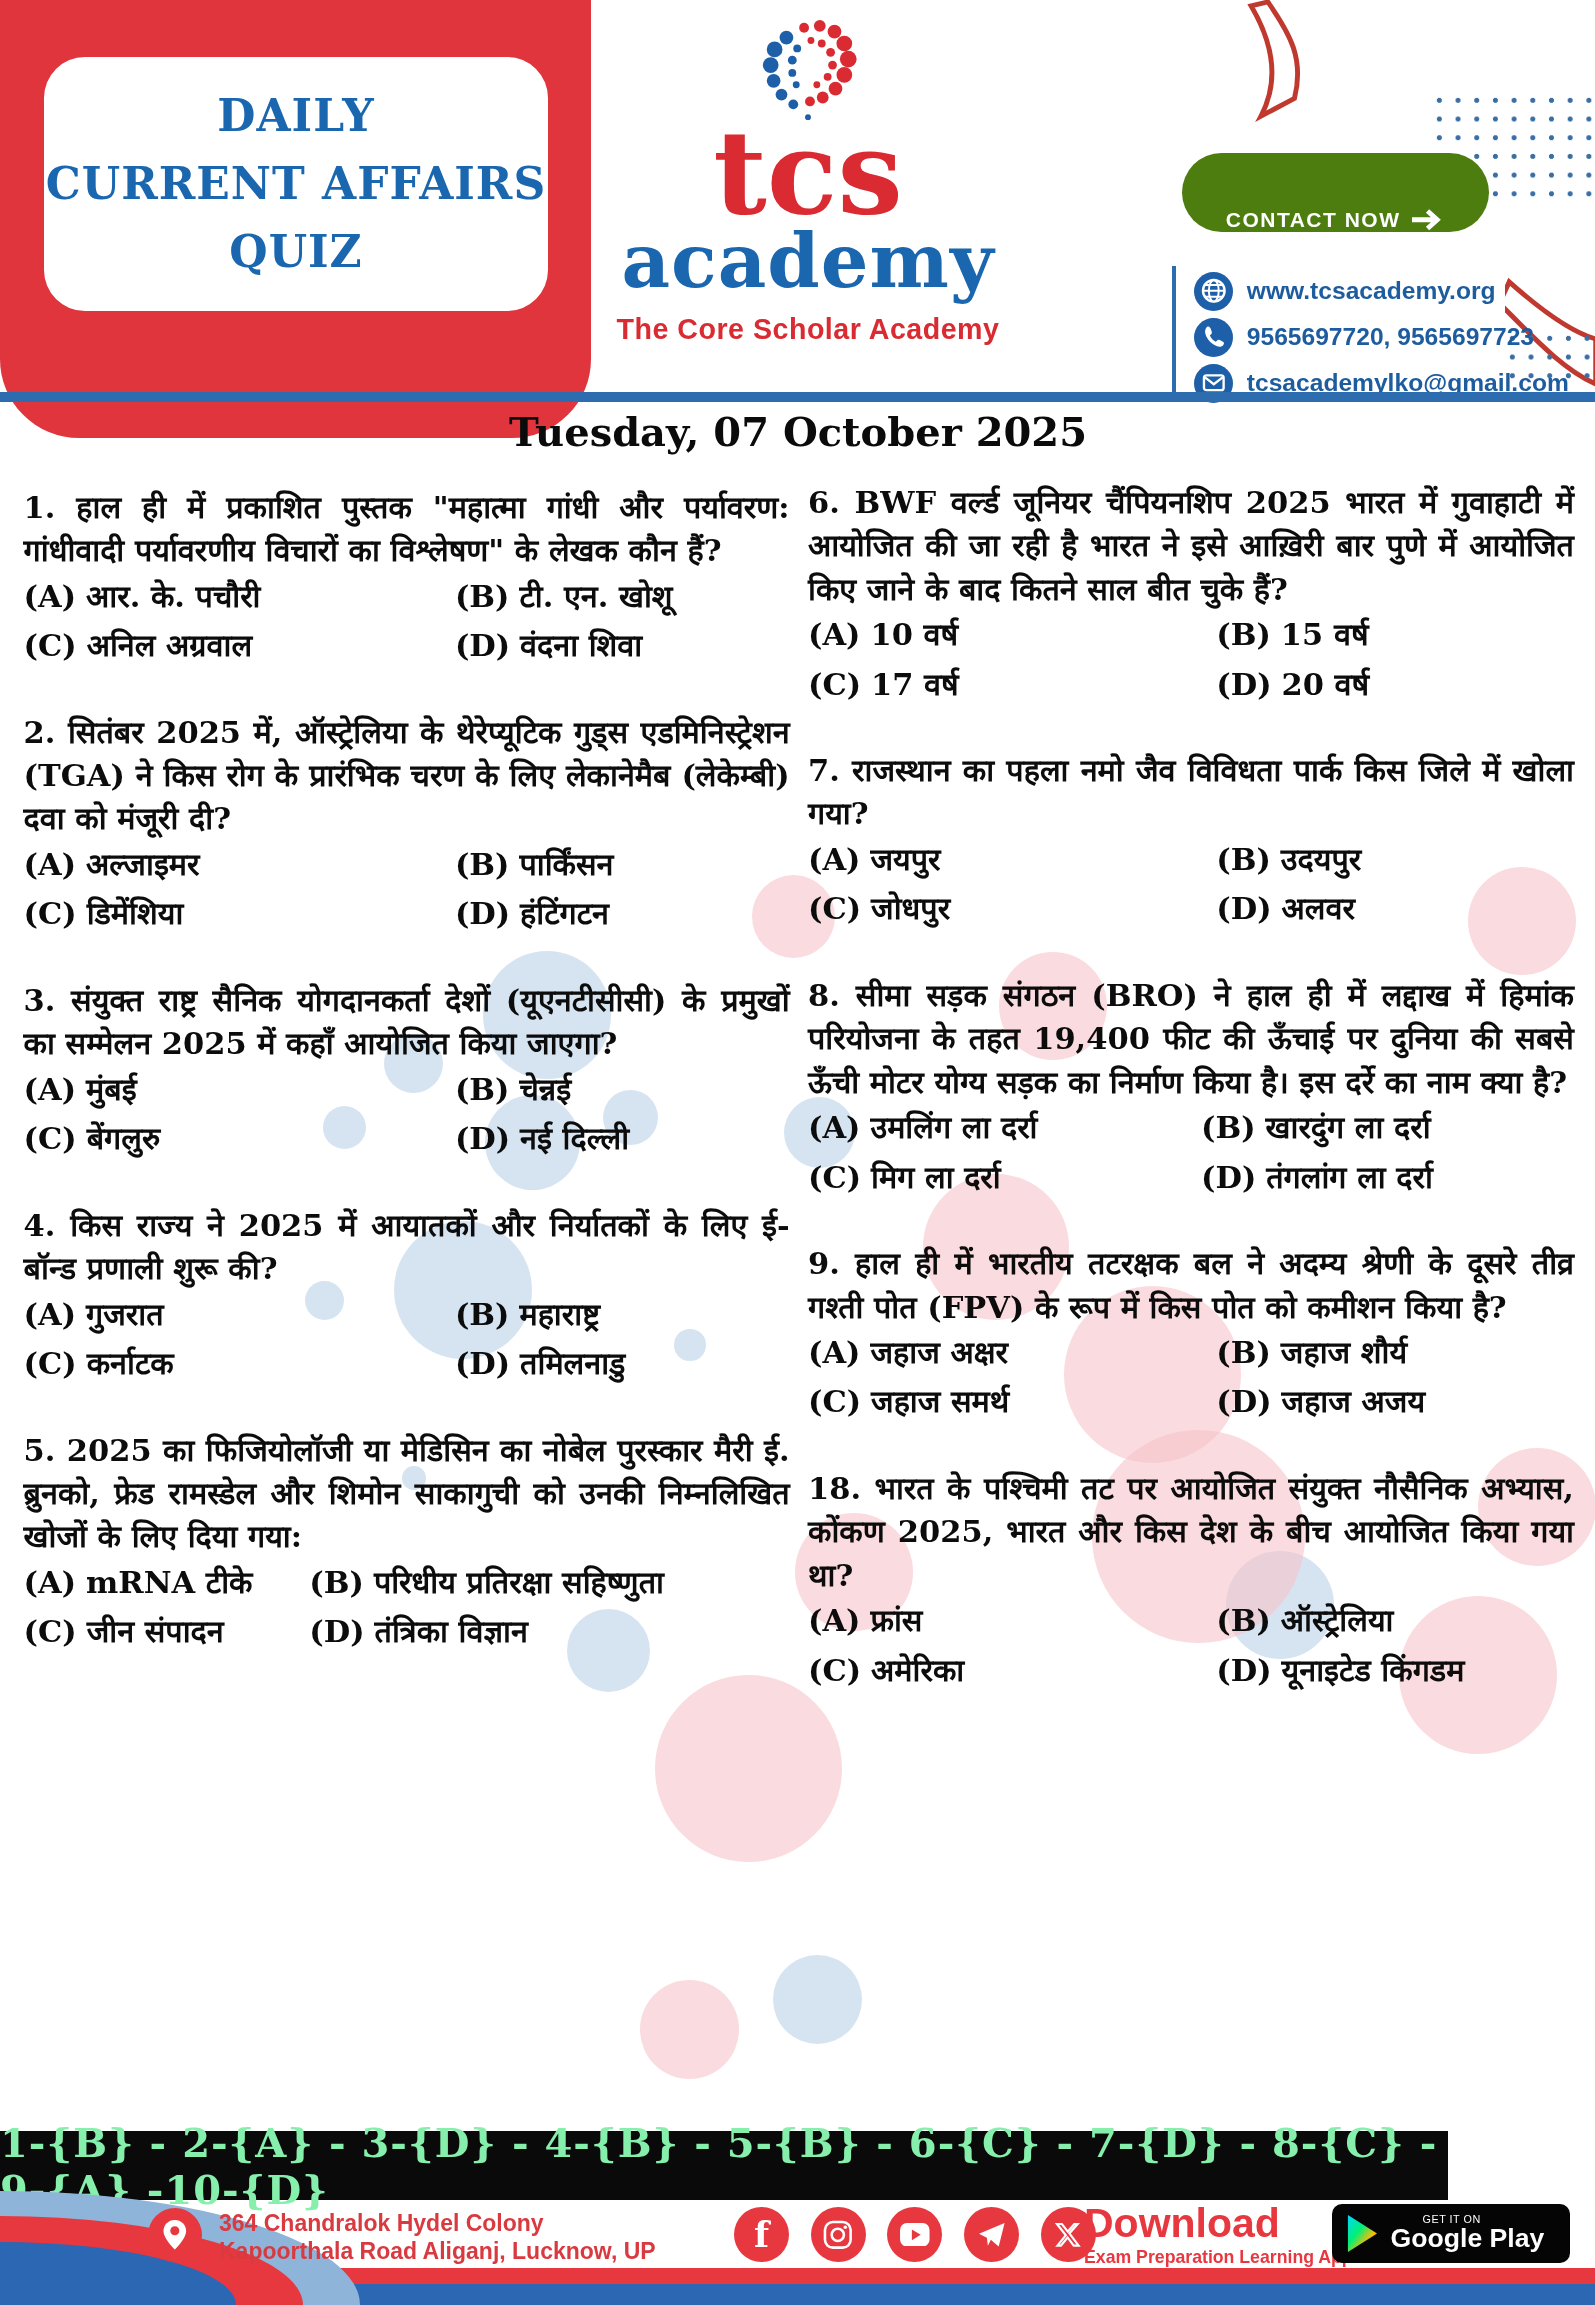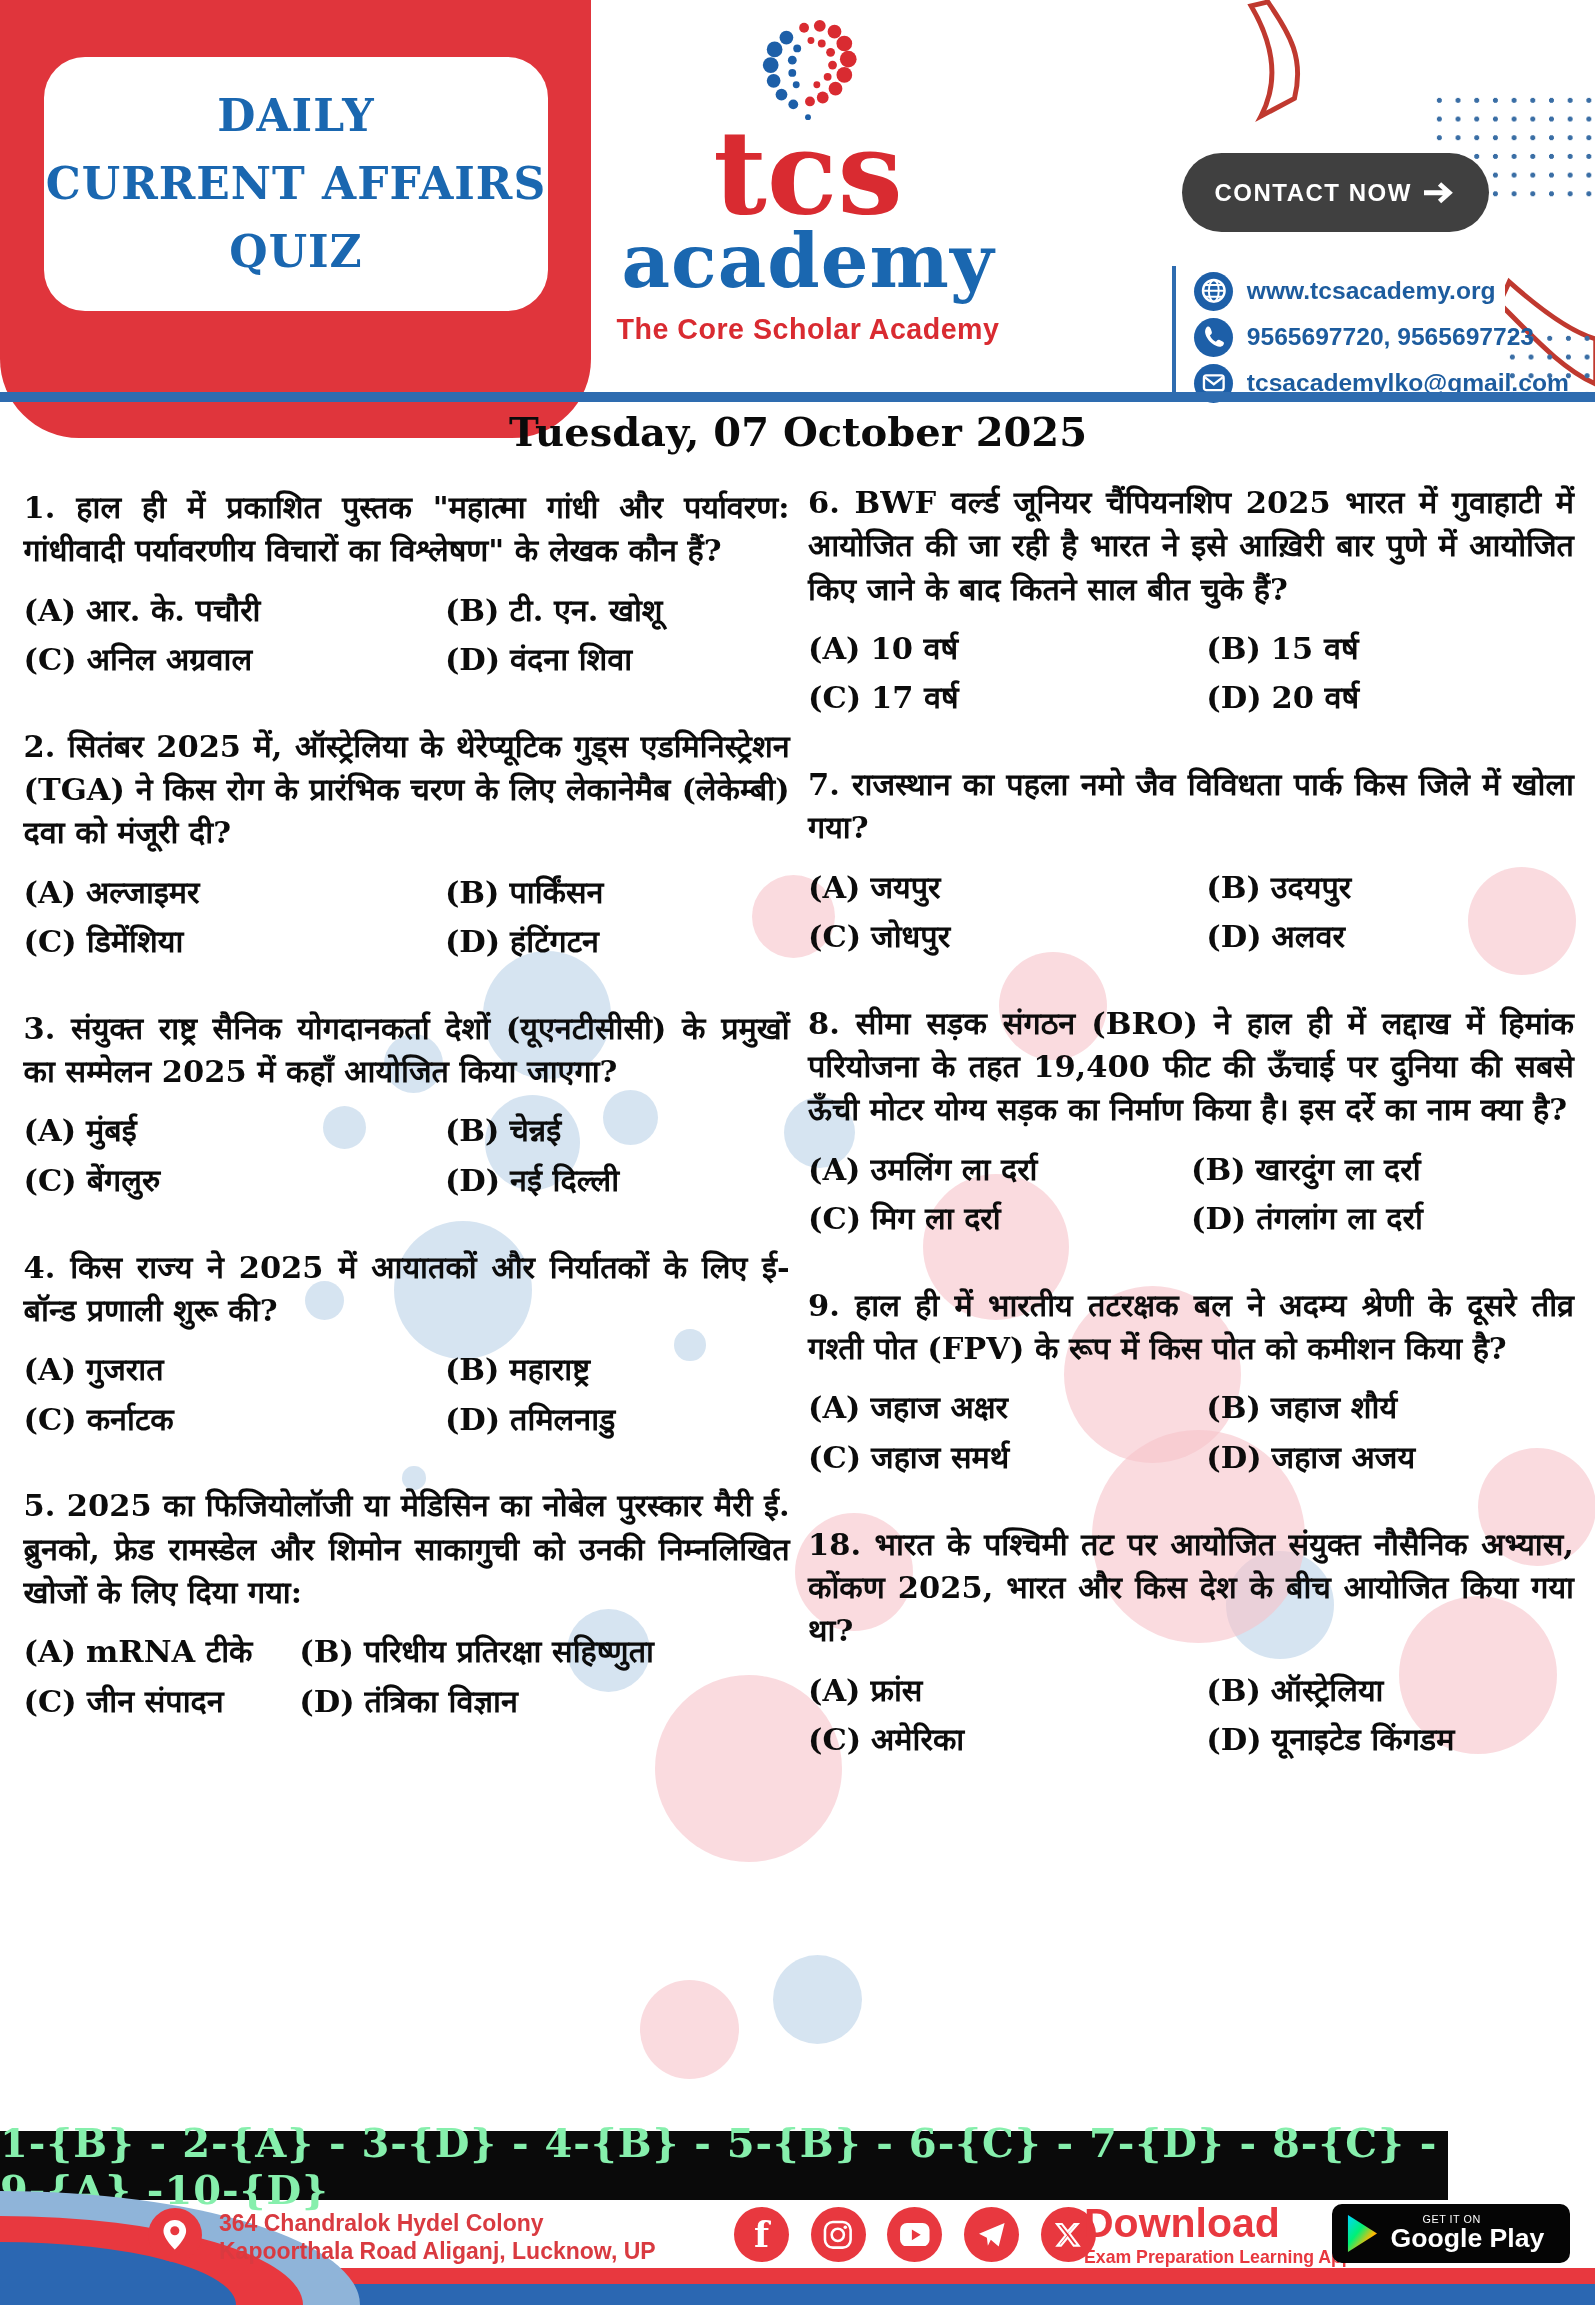--- a/index.html
+++ b/index.html
@@ -16,42 +16,42 @@
           border-radius:41px;display:flex;flex-direction:column;justify-content:center;align-items:center;}
   .banner-inner span{display:block;color:#1a67b0;font-family:"DejaVu Serif","Liberation Serif",serif;
           font-weight:bold;font-size:44px;line-height:1.55;letter-spacing:1px;}
   .logo-wrap{position:absolute;left:611px;top:9.9px;width:394px;height:374px;text-align:center;}
   .logo-dots{margin:5.9px auto 0 auto;display:block;}
   .logo-tcs{color:#d92b31;font-family:"DejaVu Serif","Liberation Serif",serif;font-weight:bold;
             font-size:116px;line-height:1.0;margin-top:-9.9px;}
   .logo-academy{color:#1a67b0;font-family:"DejaVu Serif","Liberation Serif",serif;font-weight:bold;
             font-size:75px;line-height:1.0;margin-top:-5.9px;letter-spacing:1px;}
   .logo-tagline{color:#d92b31;font-size:28.6px;font-weight:bold;margin-top:13.8px;letter-spacing:0.5px;}
-  .contact-btn{position:absolute;left:1182px;top:153px;width:307px;height:79px;background:#404040;
-            border-radius:41px;display:flex;align-items:center;justify-content:center;gap:11.8px;
-            color:#fff;font-size:24px;font-weight:bold;letter-spacing:1.5px;cursor:pointer;}
+  .contact-btn{position:absolute;left:1182px;top:153px;width:307px;height:79px;background:#4d7c0f;
+            border-radius:41px;display:flex;align-items:flex-end;justify-content:center;gap:11.8px;
+            color:#fff;font-size:21px;font-weight:bold;letter-spacing:1.5px;cursor:pointer;}
   .contact-rows{position:absolute;left:1194px;top:268px;}
   .contact-row{display:flex;align-items:center;gap:13.8px;height:46px;}
   .cicon{width:39px;height:39px;border-radius:50%;background:#1d5fa8;display:flex;
          align-items:center;justify-content:center;flex:0 0 auto;}
   .contact-row .ctext{color:#1d5c9e;font-size:24.6px;font-weight:bold;}
   .vline{position:absolute;left:1172px;top:266px;width:3.9px;height:126px;background:#2e6cb0;}
   .dots-grid{position:absolute;background-image:radial-gradient(#3a6ea5 2.6px,transparent 2.8px);
          background-size:18.7px 18.7px;pointer-events:none;}
   .divider{position:absolute;left:0;top:392px;width:1596px;height:9.9px;background:#2e6cb0;}
   .date{position:absolute;left:0;top:408px;width:1596px;text-align:center;color:#0b0b0b;
         font-family:"DejaVu Serif","Liberation Serif",serif;font-weight:bold;font-size:40px;}
   
   .col{position:absolute;width:766px;}
   .col-left{left:23.6px;top:486px;}
   .col-right{left:808px;top:481px;}
   .question{margin-bottom:45px;}
   .qtext{margin:0;color:#0c0c0c;font-family:"DejaVu Serif","Liberation Serif",serif;
          font-weight:bold;font-size:30.5px;line-height:1.42;text-align:justify;}
-  .opts{display:grid;grid-template-columns:55% 45%;margin-top:18px;row-gap:9.9px;}
+  .opts{display:grid;grid-template-columns:55% 45%;margin-top:4px;row-gap:9.9px;gap:10px;}
   .col-right .opts{grid-template-columns:52% 48%;}
   .opts.a-narrow{grid-template-columns:36% 64%;}
   .opts.half{grid-template-columns:50% 50%;}
   .opt{color:#0c0c0c;font-family:"DejaVu Serif","Liberation Serif",serif;font-weight:bold;
        font-size:30.5px;line-height:1.3;}
   .opt .lbl{margin-right:9.9px;}
   
   .answers{position:absolute;left:0;top:2131px;width:1448px;height:69px;background:#0a0a0a;
         color:#86efac;display:flex;align-items:center;justify-content:center;
         font-family:"DejaVu Serif","Liberation Serif",serif;font-weight:bold;font-size:40px;letter-spacing:1px;}

